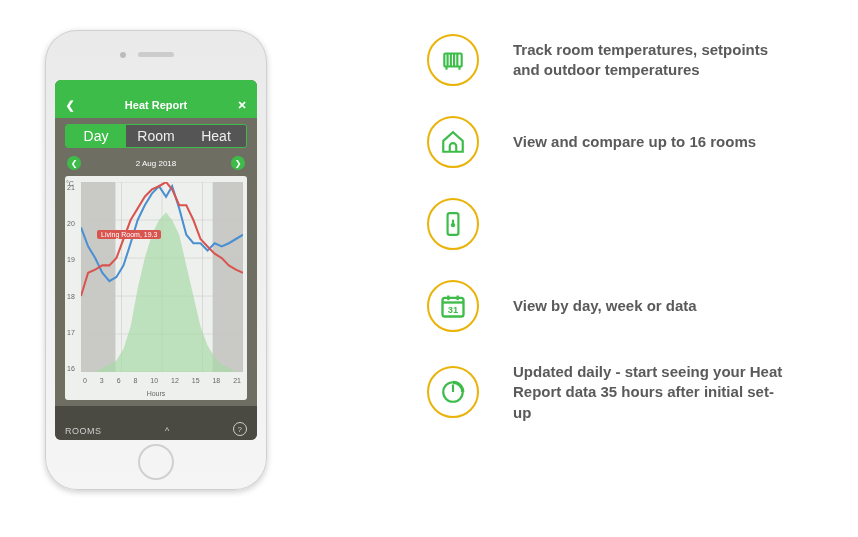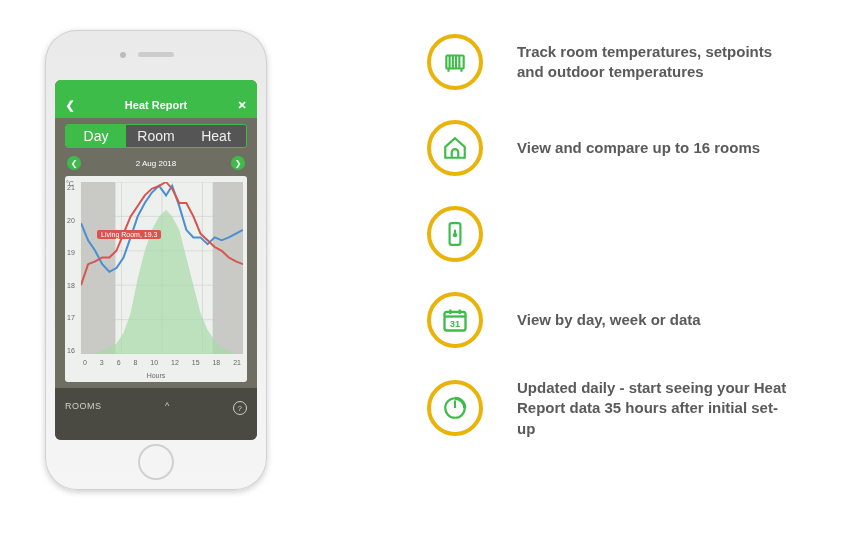--- a/index.html
+++ b/index.html
@@ -131,22 +131,22 @@
     font-size:7px;
     padding:1px 4px;
     border-radius:2px;
     top:48px; left:16px;
     white-space:nowrap;
   }
   .rooms-bar {
     background:#4a4a42;
     height:26px;
     display:flex;
-    align-items:flex-start;
-    padding:13px 10px;
+    align-items:flex-end;
+    padding:4px 10px;
     font-size:9px;
     color:#cfcfcf;
     letter-spacing:.5px;
   }
   .rooms-bar .spacer{ flex:1; text-align:center; color:#cfcfcf;}
   .rooms-bar .help { width:12px;height:12px;border:1px solid #cfcfcf;border-radius:50%;display:flex;align-items:center;justify-content:center;font-size:8px;}
   
   .features {
     display:flex;
     flex-direction:column;
@@ -154,21 +154,21 @@
     padding-top:4px;
     width: 360px;
   }
   .feature {
     display:flex;
     align-items:center;
     gap:34px;
   }
   .ficon {
     width:48px;height:48px;
-    border:4px solid #eab308;
+    border:2px solid #eab308;
     border-radius:50%;
     display:flex;align-items:center;justify-content:center;
     flex-shrink:0;
   }
   .ficon svg { stroke:#3ebc49; fill:none; stroke-width:2; }
   .ftext { font-size:15px; line-height:1.35; color:#5a5a5a;font-weight:bold; }
 </style>
 </head>
 <body>
 

